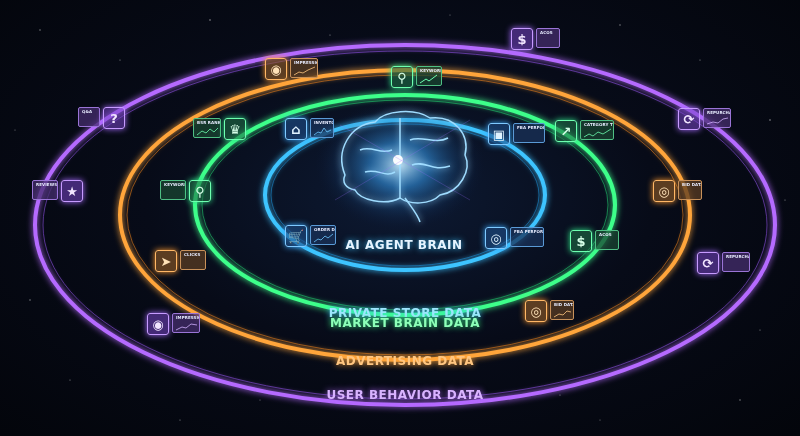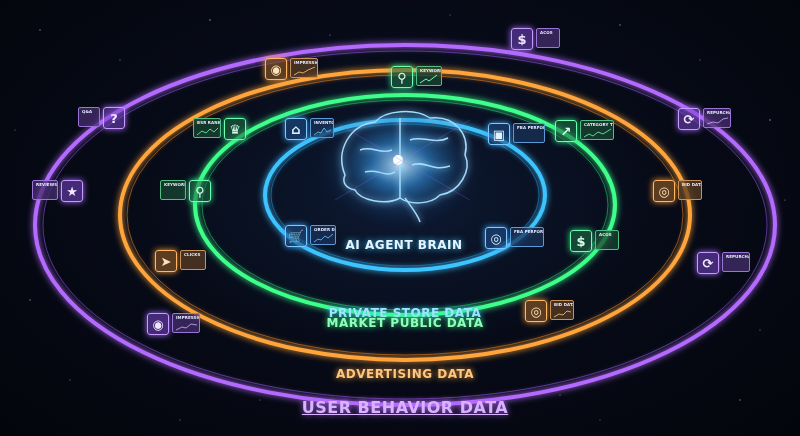--- a/index.html
+++ b/index.html
@@ -86,23 +86,23 @@
     </g>
     <circle cx="398" cy="160" r="5" fill="#ffffff" opacity="0.95"></circle>
     <g stroke="#9b6bff" stroke-width="0.5" opacity="0.5">
       <line x1="340" y1="125" x2="470" y2="200"></line>
         <line x1="470" y1="120" x2="335" y2="200"></line>
     </g>
   </svg>
 
   <div class="ring-label" style="left:400px;top:238px;font-size:12px;color:#e6f4ff;text-shadow:0 0 6px #3ec4ff;padding-left:8px;">AI AGENT BRAIN</div>
   <div class="ring-label" style="left:405px;top:274px;font-size:12px;color:#9fe6ff;text-shadow:0 0 6px #3ec4ff;margin-top:32px;">PRIVATE STORE DATA</div>
-  <div class="ring-label" style="left:405px;top:316px;font-size:12px;color:#8dffb8;text-shadow:0 0 6px #3dff8a;">MARKET PUBLIC DATA</div>
-  <div class="ring-label" style="left:405px;top:354px;font-size:12px;color:#ffc680;text-shadow:0 0 6px #ffa53a;margin-top:13px;">ADVERTISING DATA</div>
-  <div class="ring-label" style="left:405px;top:398px;font-size:16px;color:#d9b3ff;text-shadow:0 0 6px #b56bff;text-decoration:underline;">USER BEHAVIOR DATA</div>
+  <div class="ring-label" style="left:405px;top:316px;font-size:12px;color:#8dffb8;text-shadow:0 0 6px #3dff8a;">MARKET BRAIN DATA</div>
+  <div class="ring-label" style="left:405px;top:354px;font-size:12px;color:#ffc680;text-shadow:0 0 6px #ffa53a;">ADVERTISING DATA</div>
+  <div class="ring-label" style="left:405px;top:388px;font-size:12px;color:#d9b3ff;text-shadow:0 0 6px #b56bff;">USER BEHAVIOR DATA</div>
 
   <div class="node c-blue" style="left:285px;top:118px;">
     <div class="icon-box">⌂</div>
     <div class="card" style="width:24px;"><span>INVENTORY</span><svg class="spark" width="18" height="10">
           <polyline points="0,9 4,6 7,7 10,2 13,6 17,4" fill="none" stroke="#6fc7ff" stroke-width="0.8"></polyline>
         </svg></div>
   </div>
   <div class="node c-blue" style="left:488px;top:123px;">
     <div class="icon-box">▣</div>
     <div class="card" style="width:32px;"><span>FBA PERFORMANCE</span></div>

